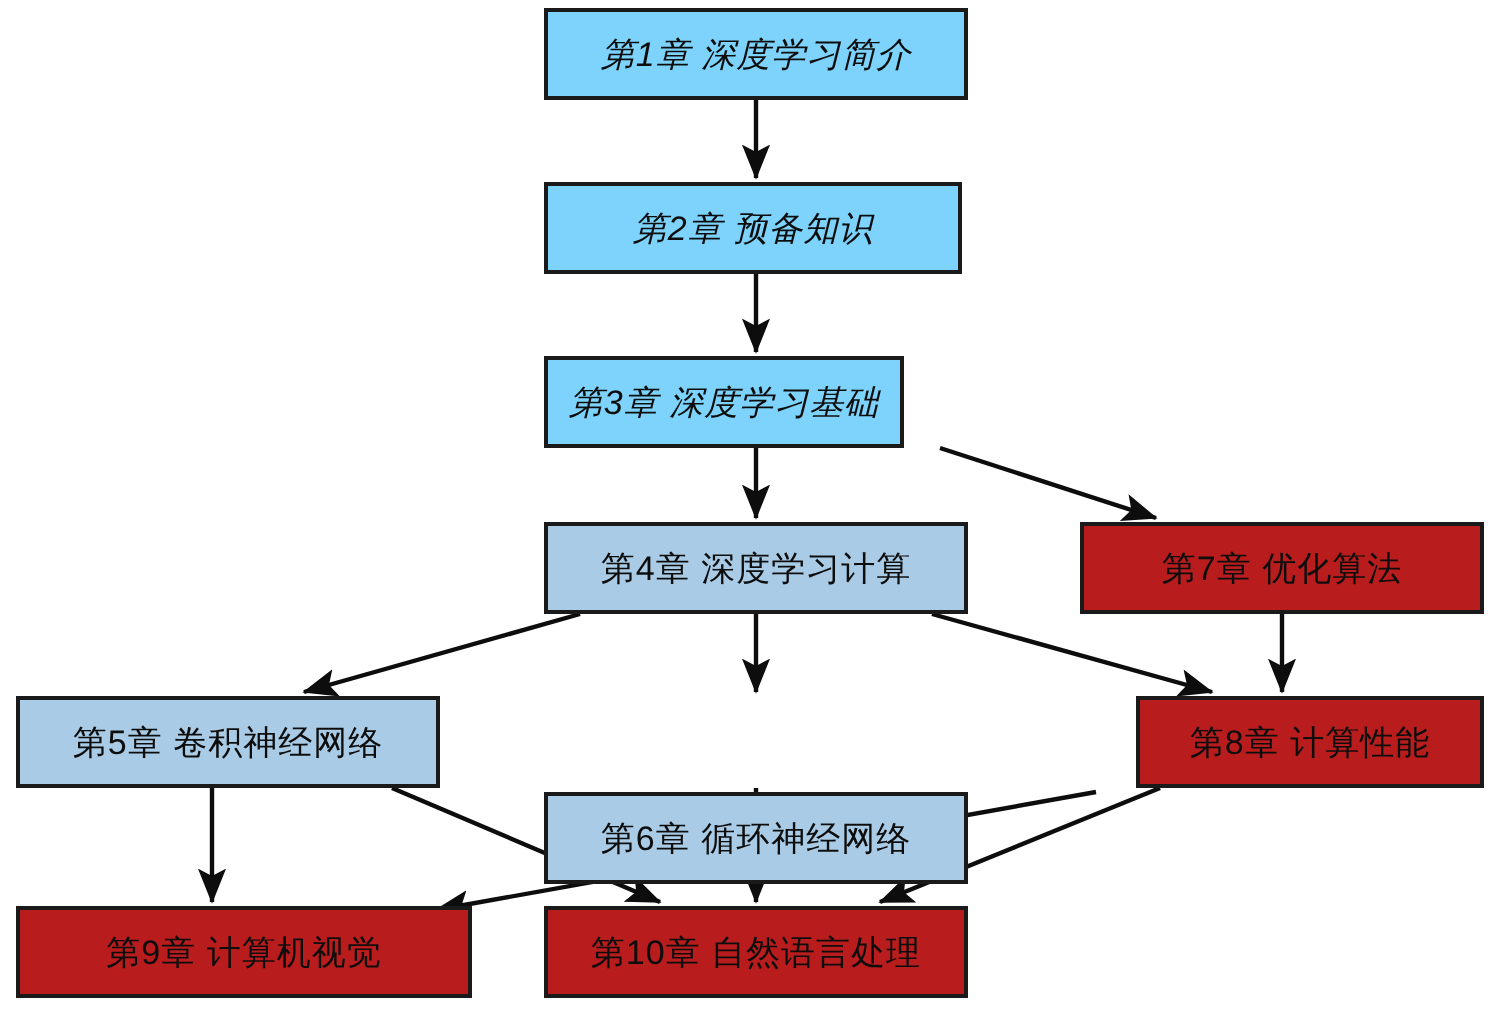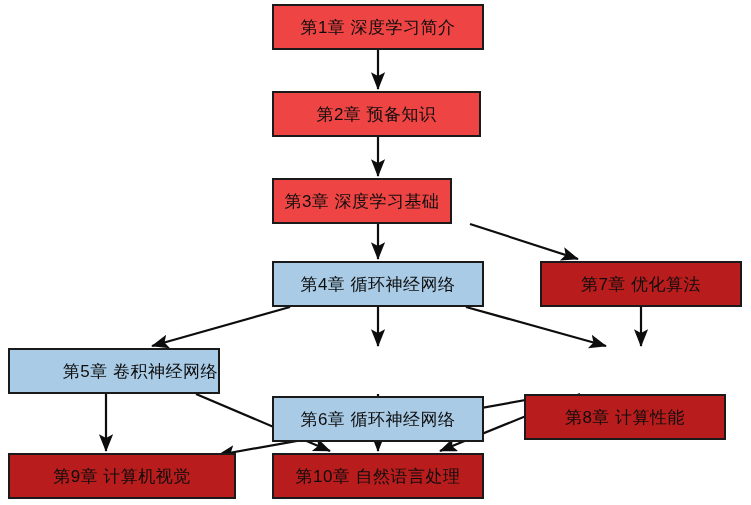--- a/index.html
+++ b/index.html
@@ -35,21 +35,22 @@
     justify-content: center;
     text-align: center;
     font-size: 17px;
     line-height: 1;
     color: #0d0d0d;
     letter-spacing: 0.5px;
     white-space: nowrap;
     z-index: 2;
   }
   .node.plain {
-    background: #ef4444;
+    background: #7dd3fc;
+    font-style: italic;
   }
   .node.light {
     background: #a9cbe6;
   }
   .node.dark {
     background: #b91c1c;
   }
   .node-label {
     display: inline-block;
     pointer-events: none;
@@ -86,32 +87,32 @@
   <div class="node plain" style="left: 272px; top: 4px; width: 212px; height: 46px;">
     <span class="node-label">第1章 深度学习简介</span>
   </div>
   <div class="node plain" style="left: 272px; top: 91px; width: 209px; height: 46px;">
     <span class="node-label">第2章 预备知识</span>
   </div>
   <div class="node plain" style="left: 272px; top: 178px; width: 180px; height: 46px;">
     <span class="node-label">第3章 深度学习基础</span>
   </div>
   <div class="node light" style="left: 272px; top: 261px; width: 212px; height: 46px;">
-    <span class="node-label">第4章 循环神经网络</span>
+    <span class="node-label">第4章 深度学习计算</span>
   </div>
   <div class="node dark" style="left: 540px; top: 261px; width: 202px; height: 46px;">
     <span class="node-label">第7章 优化算法</span>
   </div>
-  <div class="node light" style="left: 8px; top: 348px; width: 212px; height: 46px; justify-content: flex-end;">
+  <div class="node light" style="left: 8px; top: 348px; width: 212px; height: 46px;">
     <span class="node-label">第5章 卷积神经网络</span>
   </div>
   <div class="node light" style="left: 272px; top: 348px; width: 212px; height: 46px; margin-top: 48px;">
     <span class="node-label">第6章 循环神经网络</span>
   </div>
-  <div class="node dark" style="left: 524px; top: 348px; width: 202px; height: 46px; margin-top: 46px;">
+  <div class="node dark" style="left: 568px; top: 348px; width: 174px; height: 46px;">
     <span class="node-label">第8章 计算性能</span>
   </div>
   <div class="node dark" style="left: 8px; top: 453px; width: 228px; height: 46px;">
     <span class="node-label">第9章 计算机视觉</span>
   </div>
   <div class="node dark" style="left: 272px; top: 453px; width: 212px; height: 46px; text-align: center;">
     <span class="node-label">第10章 自然语言处理</span>
   </div>
 
 </div>

